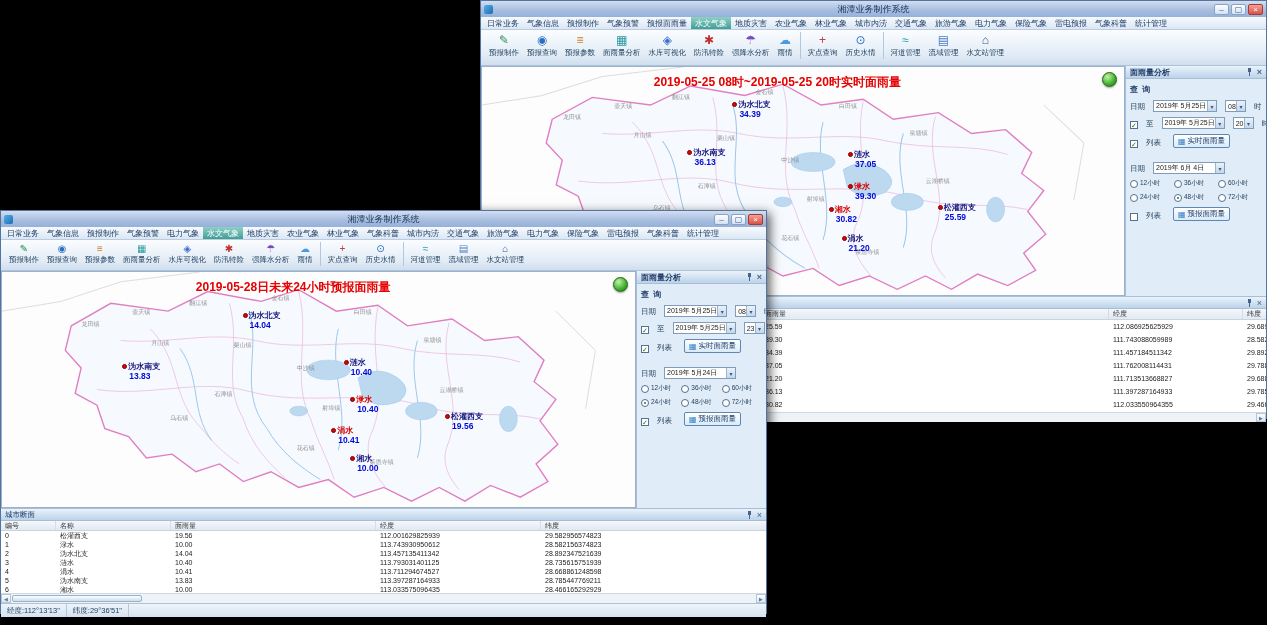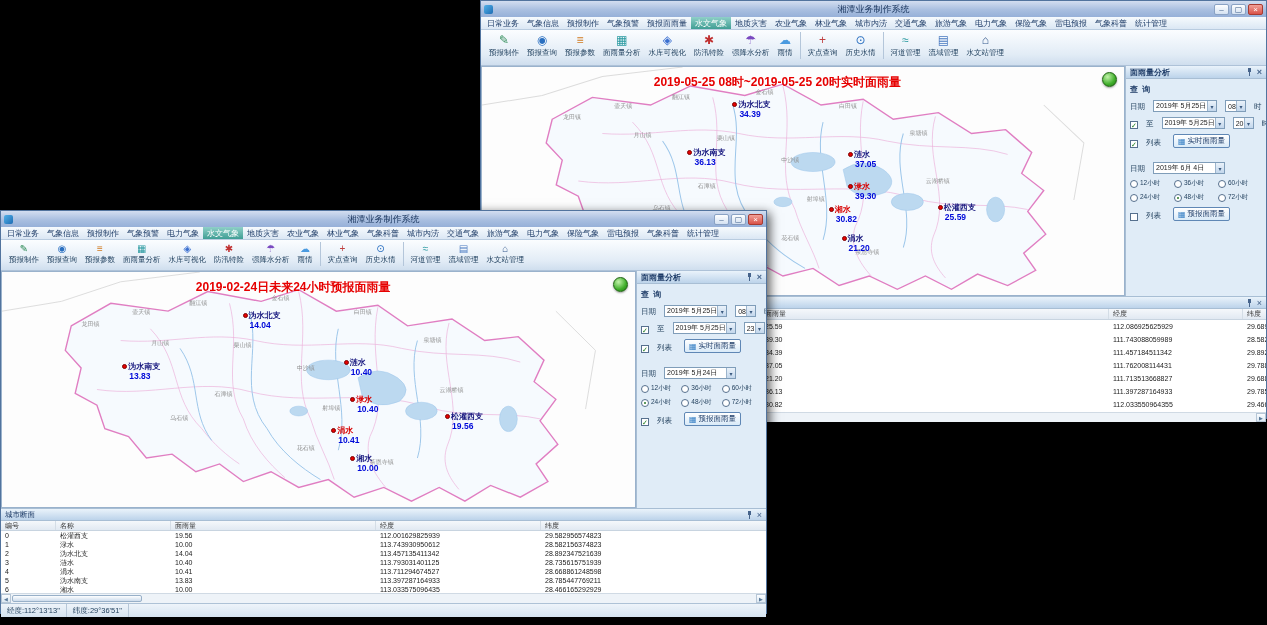--- a/index.html
+++ b/index.html
@@ -666,21 +666,21 @@
             </div>
 
             <div class="station" style="left: 55%; top: 77%;">
               <div class="srow">
                 <span class="dot"></span>
                 <span class="sname">湘水</span>
               </div>
               <div class="sval">10.00</div>
             </div>
           </div>
-        <div class="map-title">2019-02-24日未来24小时预报面雨量</div>
+        <div class="map-title">2019-05-28日未来24小时预报面雨量</div>
         <div class="map-btn"></div>
       </div>
       <div class="side-panel">
         <div class="ph">
           <span>面雨量分析</span>
           <span class="ph-icons">
             <span class="pin"></span>
             <span class="pclose">×</span>
           </span>
         </div>

